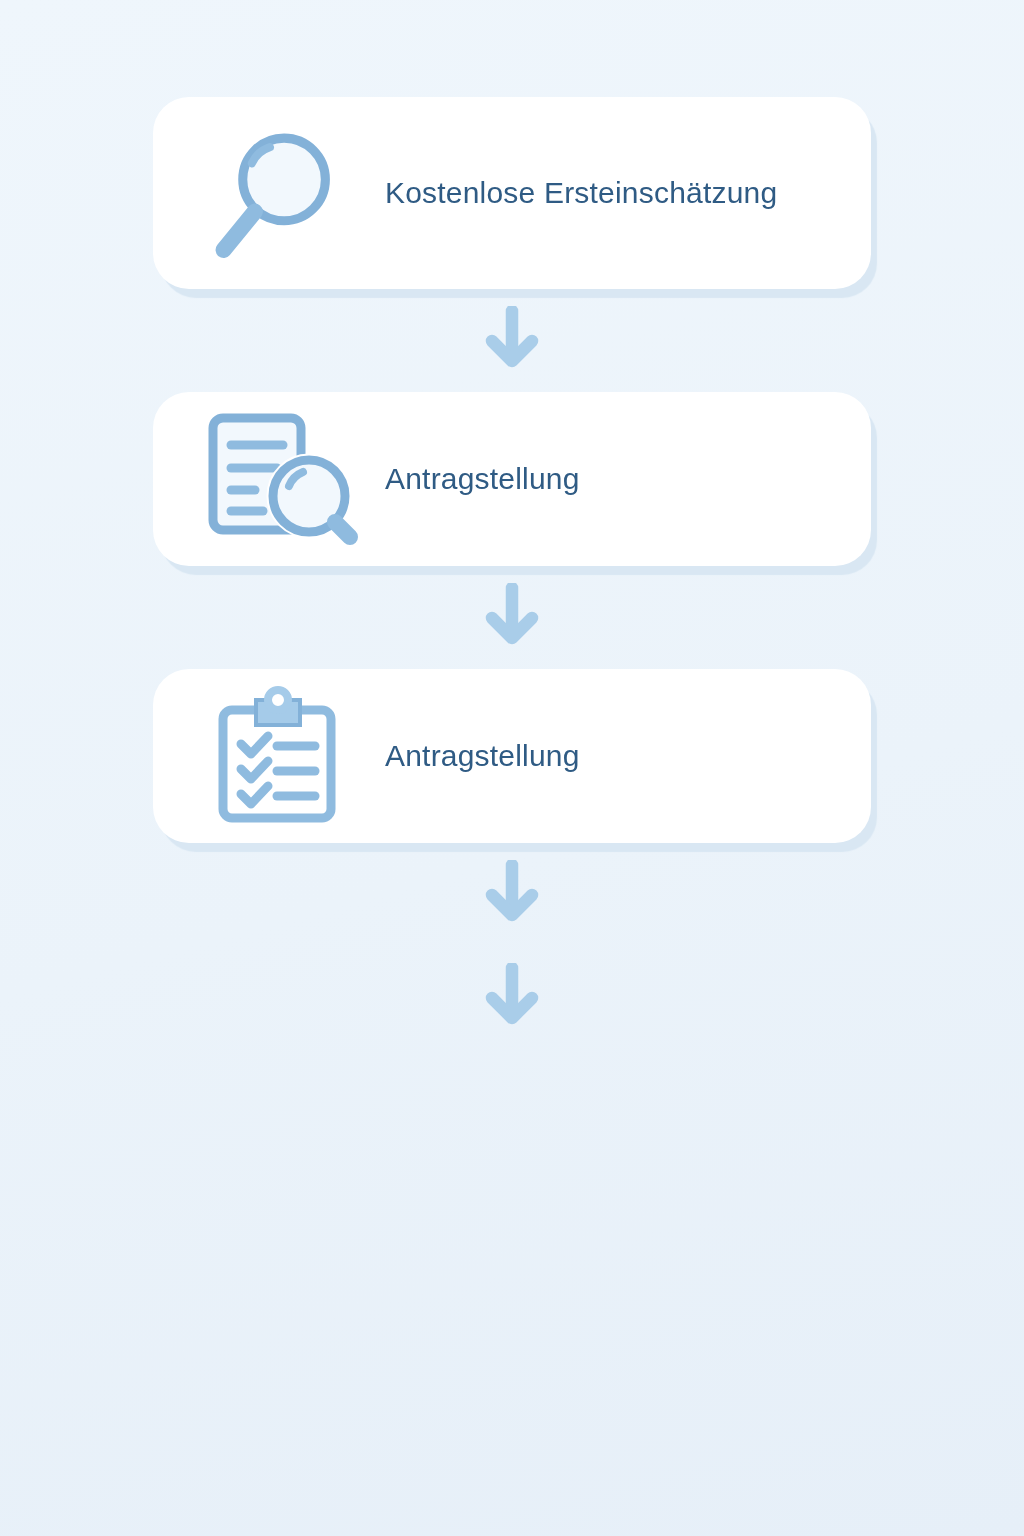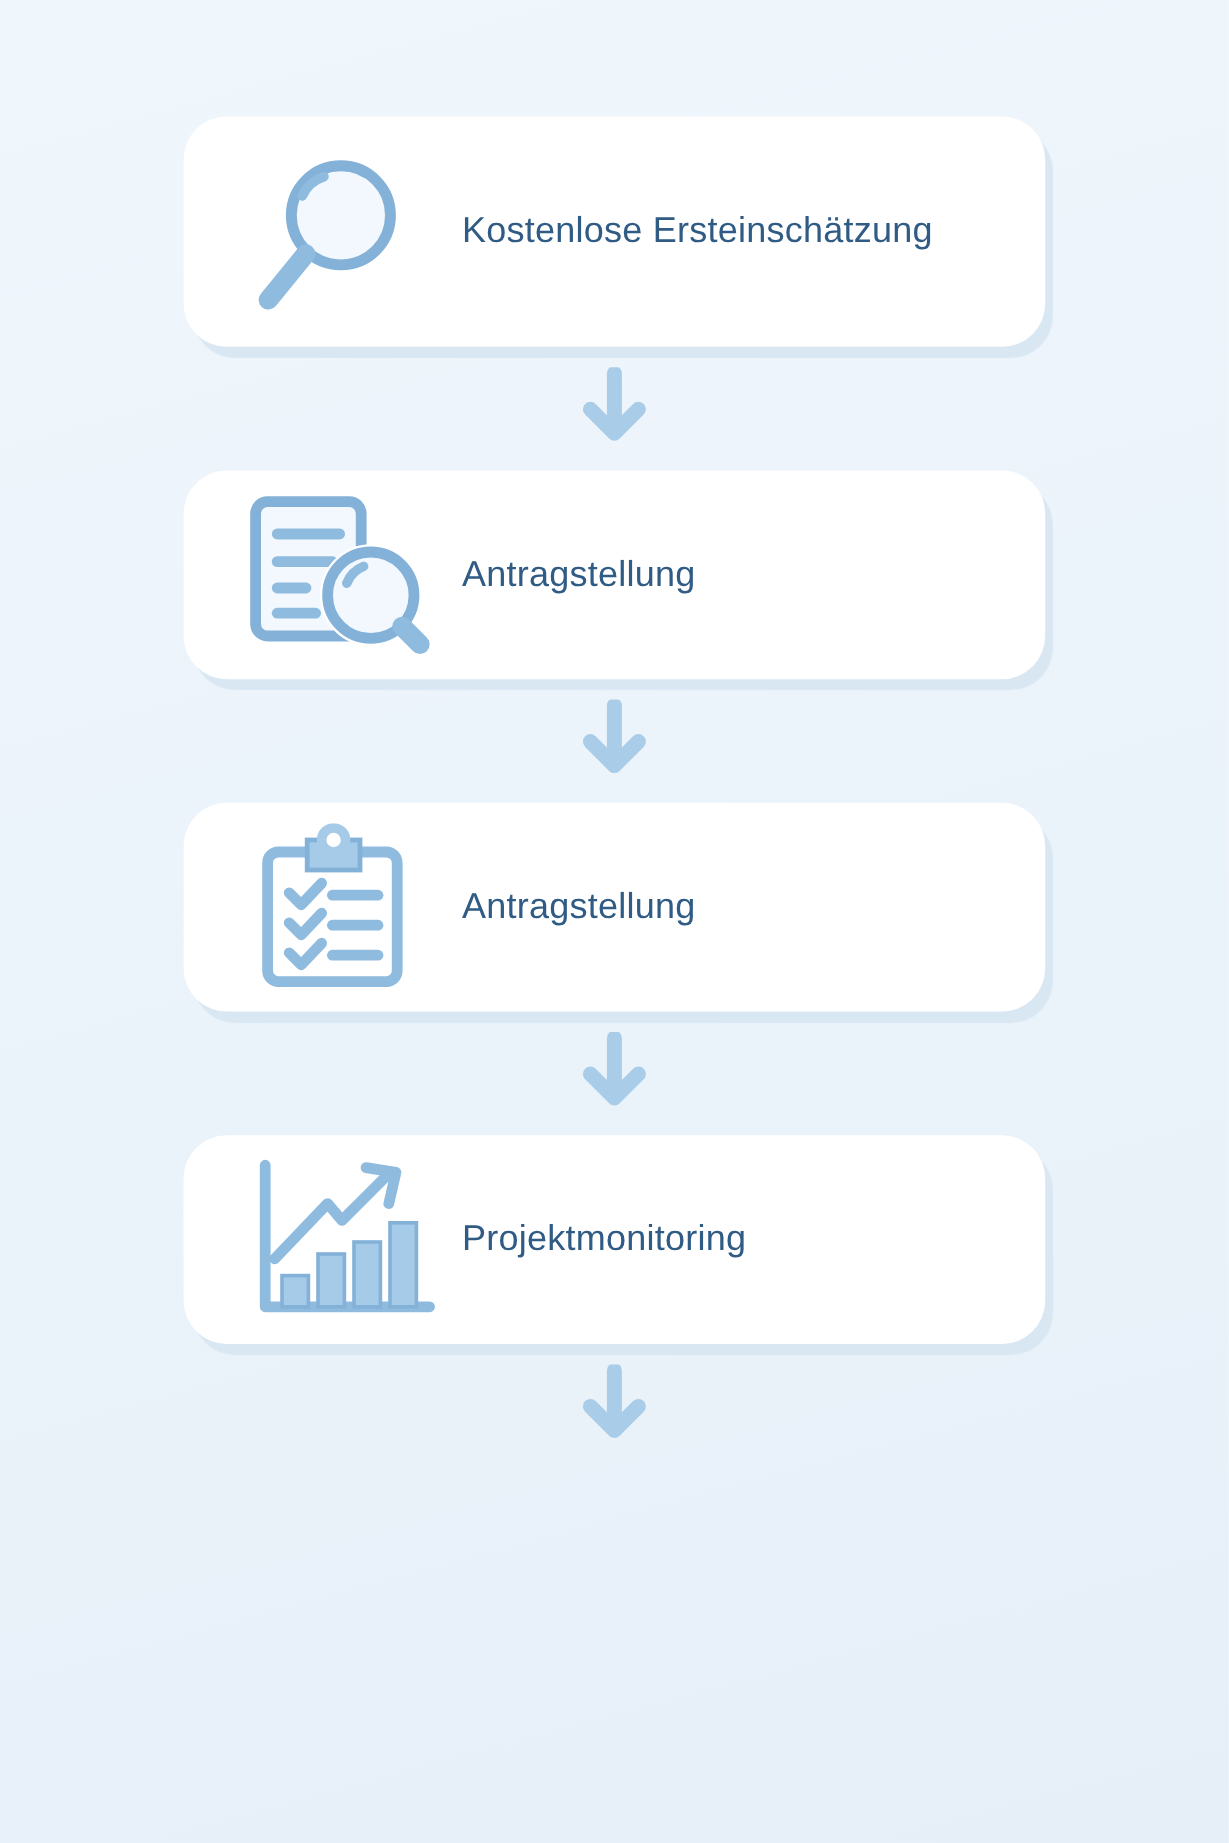--- a/index.html
+++ b/index.html
@@ -132,34 +132,20 @@
     <div class="label">Antragstellung</div>
   </div>
 
   <div class="connector">
     <svg class="arrow-svg" width="56" height="70" viewBox="0 0 56 70" aria-hidden="true">
       <path d="M28,5 L28,53" stroke-width="12.5"></path>
       <path d="M8,35 L28,55 L48,35" stroke-width="12.5"></path>
     </svg>
   </div>
 
-  <div class="card">
-    <div class="icon-box">
-      <svg width="165" height="140" viewBox="0 0 165 140" aria-hidden="true">
-        <path class="st-sec round" d="M18,8 L18,126 L155,126" stroke-width="9"></path>
-        <rect class="f-accent" x="32" y="100" width="22" height="26" stroke="var(--icon-main)" stroke-width="3"></rect>
-        <rect class="f-accent" x="62" y="82" width="22" height="44" stroke="var(--icon-main)" stroke-width="3"></rect>
-        <rect class="f-accent" x="92" y="72" width="22" height="54" stroke="var(--icon-main)" stroke-width="3"></rect>
-        <rect class="f-accent" x="122" y="56" width="22" height="70" stroke="var(--icon-main)" stroke-width="3"></rect>
-        <path class="st-sec round" d="M26,86 L70,40 L82,54 L118,18" stroke-width="9"></path>
-        <path class="st-sec round" d="M102,10 L127,14 L121,40" stroke-width="9"></path>
-      </svg>
-    </div>
-    <div class="label">Projektmonitoring</div>
-  </div>
 
   <div class="connector">
     <svg class="arrow-svg" width="56" height="70" viewBox="0 0 56 70" aria-hidden="true">
       <path d="M28,5 L28,53" stroke-width="12.5"></path>
       <path d="M8,35 L28,55 L48,35" stroke-width="12.5"></path>
     </svg>
   </div>
 
 
 </div>

